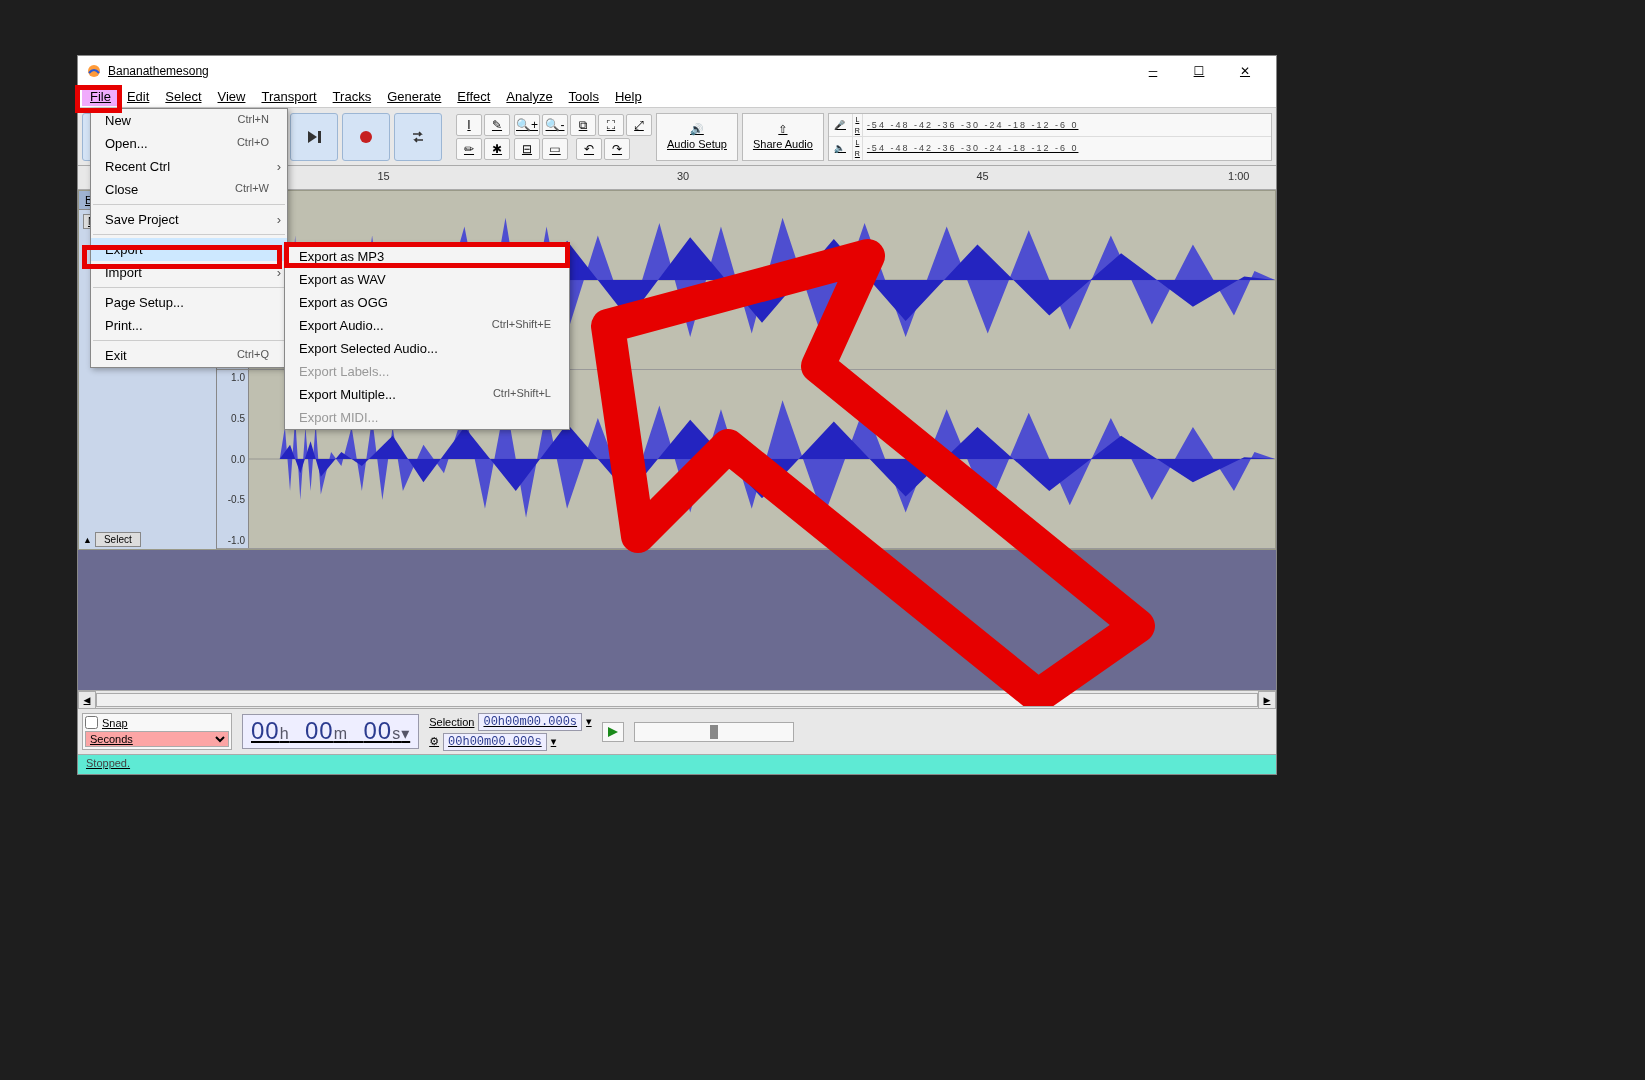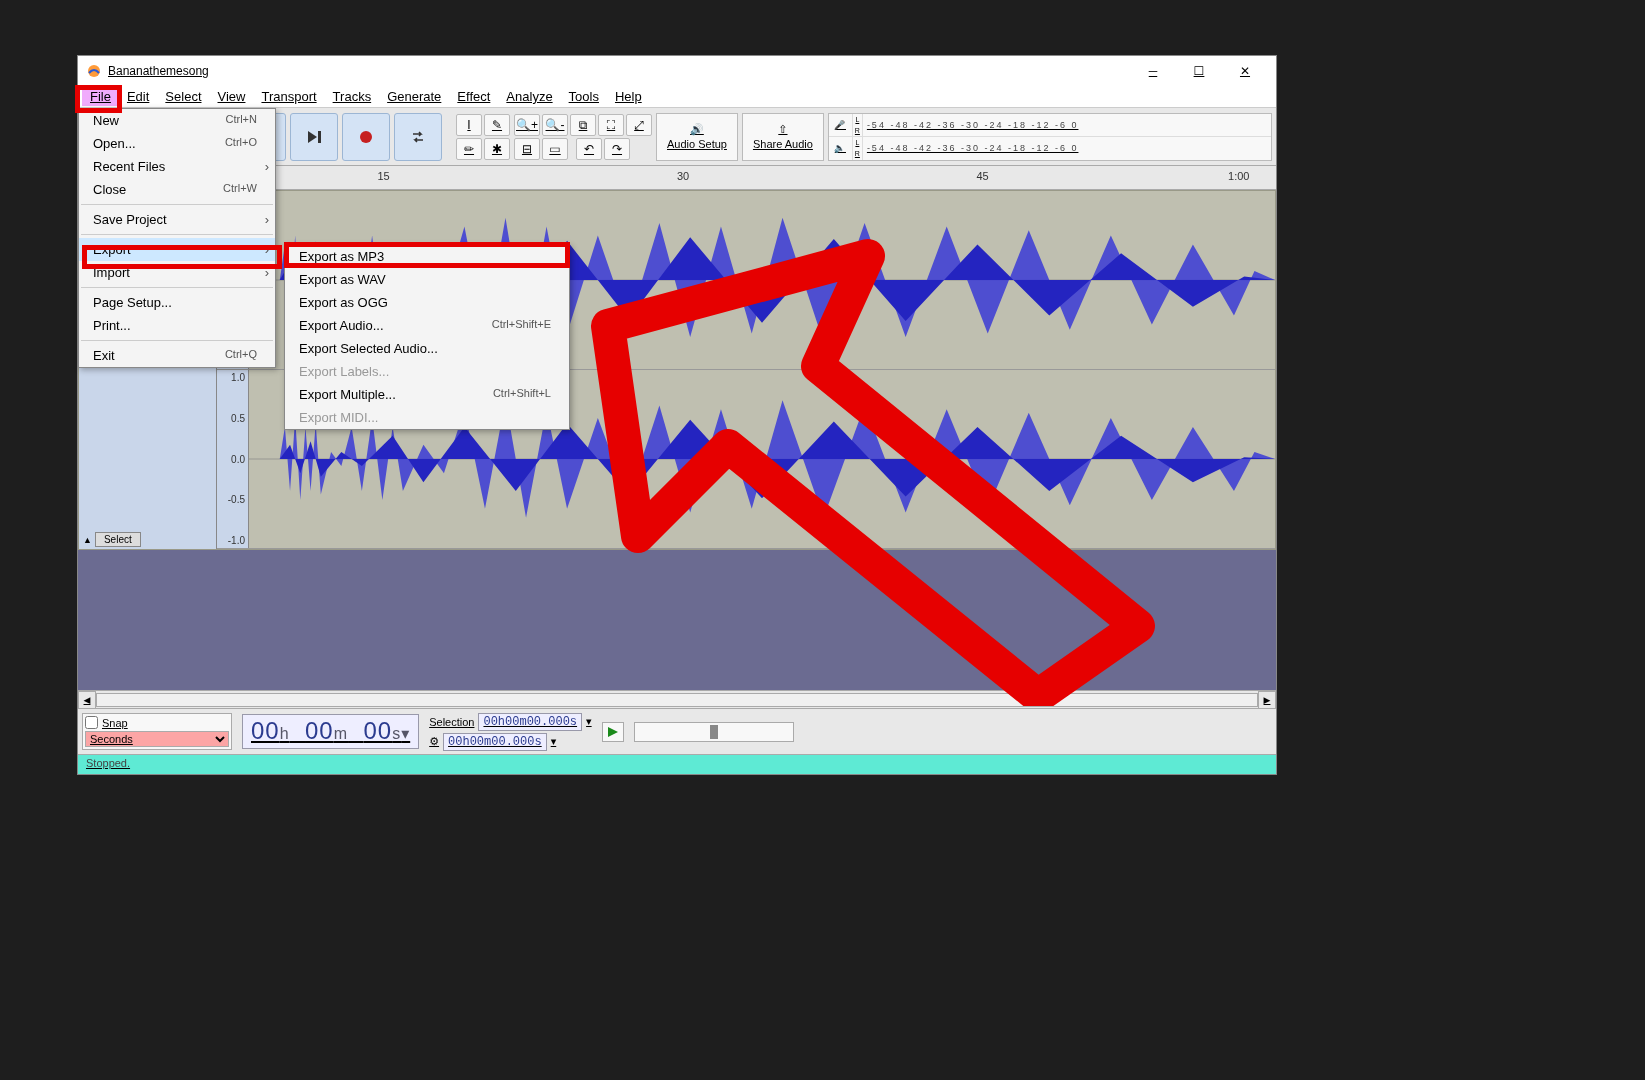--- a/index.html
+++ b/index.html
@@ -303,31 +303,31 @@
       </div>
     <div class="speedslider">
         <div class="thumb"></div>
       </div>
   </div>
 
   <div class="statusbar">
     <span>Stopped.</span>
   </div>
 
-  <div class="dropdown" id="file-menu" style="left:0; top:52px; width:198px;">
+  <div class="dropdown" id="file-menu" style="left:12px; top:52px; width:198px;">
       <div class="dditem">
         <span>New</span>
         <span class="shortcut">Ctrl+N</span>
       </div>
       <div class="dditem">
         <span>Open...</span>
         <span class="shortcut">Ctrl+O</span>
       </div>
       <div class="dditem sub">
-        <span>Recent Files</span>
+        <span>Recent Ctrl</span>
       </div>
       <div class="dditem">
         <span>Close</span>
         <span class="shortcut">Ctrl+W</span>
       </div>
       <div class="sep"></div>
       <div class="dditem sub">
         <span>Save Project</span>
       </div>
       <div class="sep"></div>

